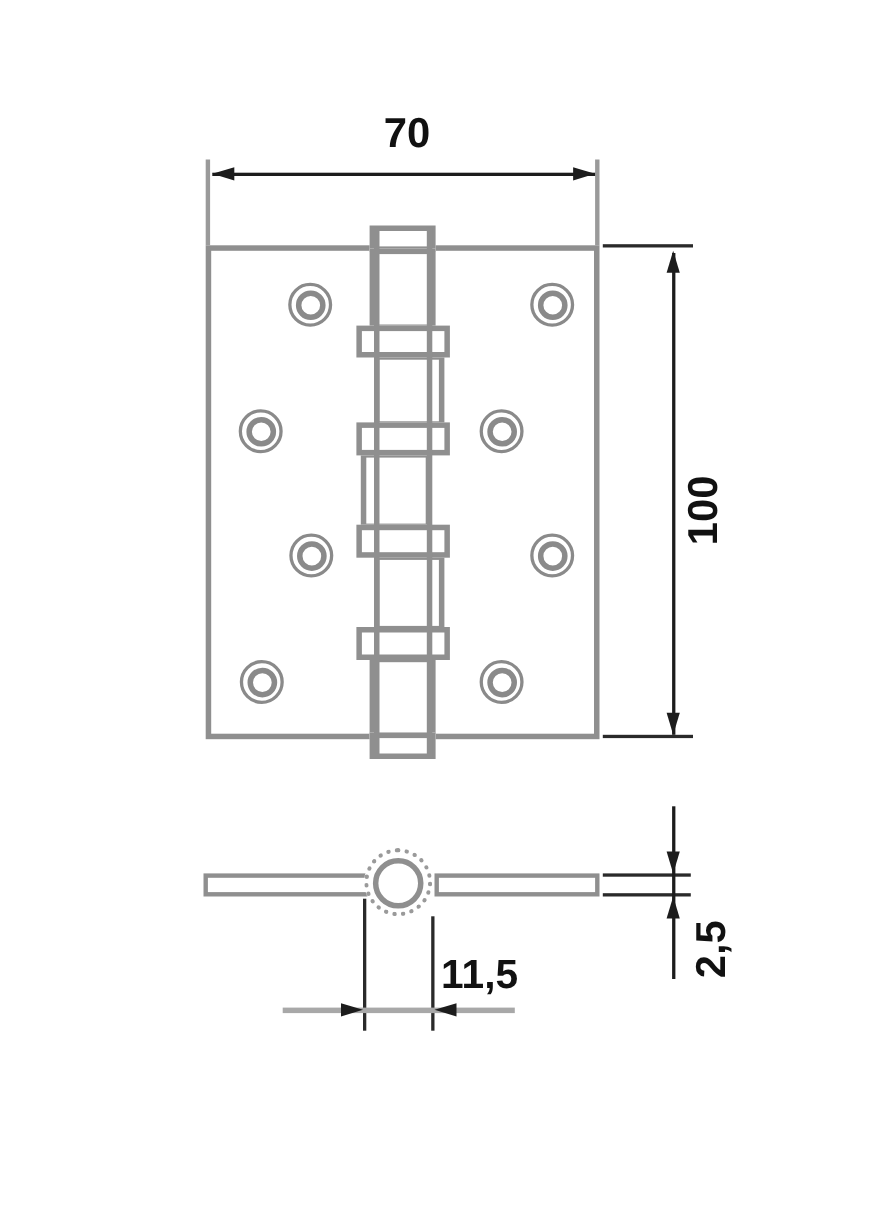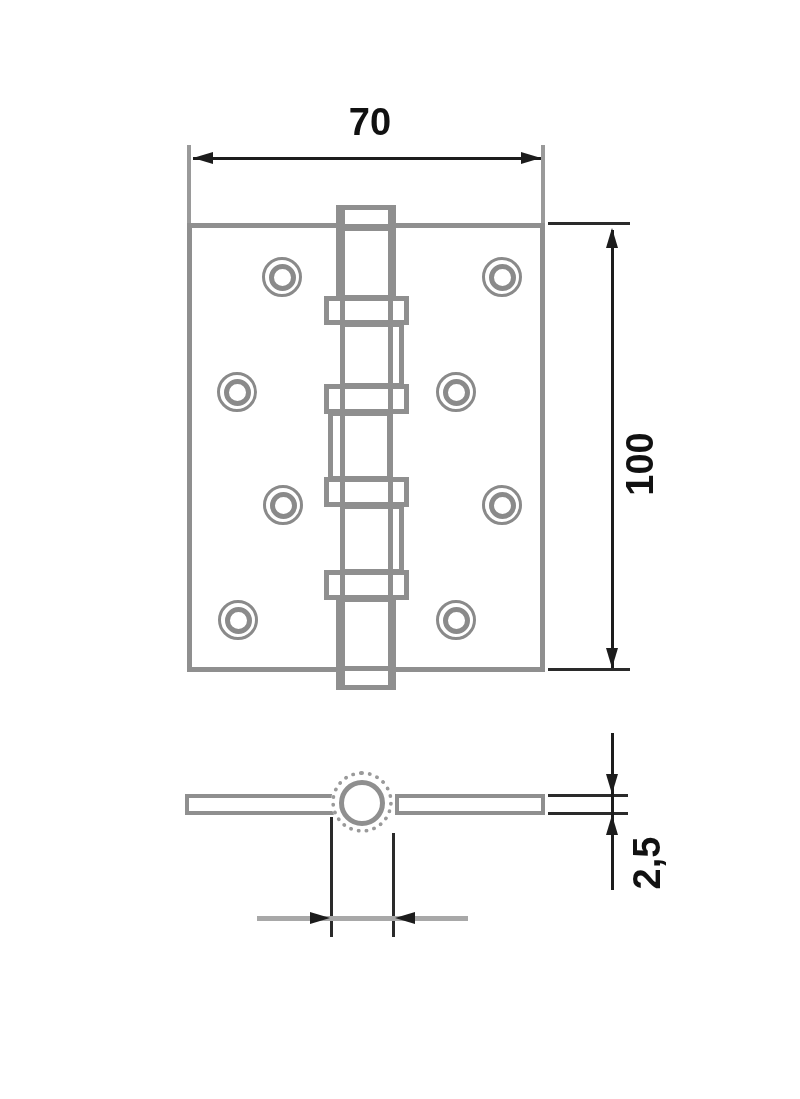--- a/index.html
+++ b/index.html
@@ -100,20 +100,21 @@
   <div class="abs bar" style="left:185px;top:794px;width:158px;height:21px;"></div>
   <div class="abs bar" style="left:395px;top:794px;width:150px;height:21px;"></div>
   <div class="abs circle-outer" style="left:331px;top:771px;width:62px;height:62px;"></div>
   <div class="abs circle-inner" style="left:339px;top:780px;width:46px;height:46px;"></div>
 
   <div class="abs extdark" style="left:330px;top:817px;width:3px;height:120px;"></div>
   <div class="abs extdark" style="left:392px;top:833px;width:3px;height:104px;"></div>
   <div class="abs dimline-gray" style="left:257px;top:916px;width:211px;height:5px;"></div>
   <div class="abs arrow arr-right" style="left:310px;top:912px;"></div>
   <div class="abs arrow arr-left" style="left:395px;top:912px;"></div>
+  <div class="abs dimtext" style="left:396px;top:864px;width:80px;font-size:37px;">11,5</div>
 
   <div class="abs extdark" style="left:548px;top:794px;width:80px;height:3px;"></div>
   <div class="abs extdark" style="left:548px;top:812px;width:80px;height:3px;"></div>
   <div class="abs dimline" style="left:611px;top:733px;width:3px;height:157px;"></div>
   <div class="abs arrow arr-down" style="left:606px;top:774px;"></div>
   <div class="abs arrow arr-up" style="left:606px;top:815px;"></div>
   <div class="abs dimtext rot90" style="left:607px;top:841px;width:80px;">2,5</div>
 
 </div>
 

